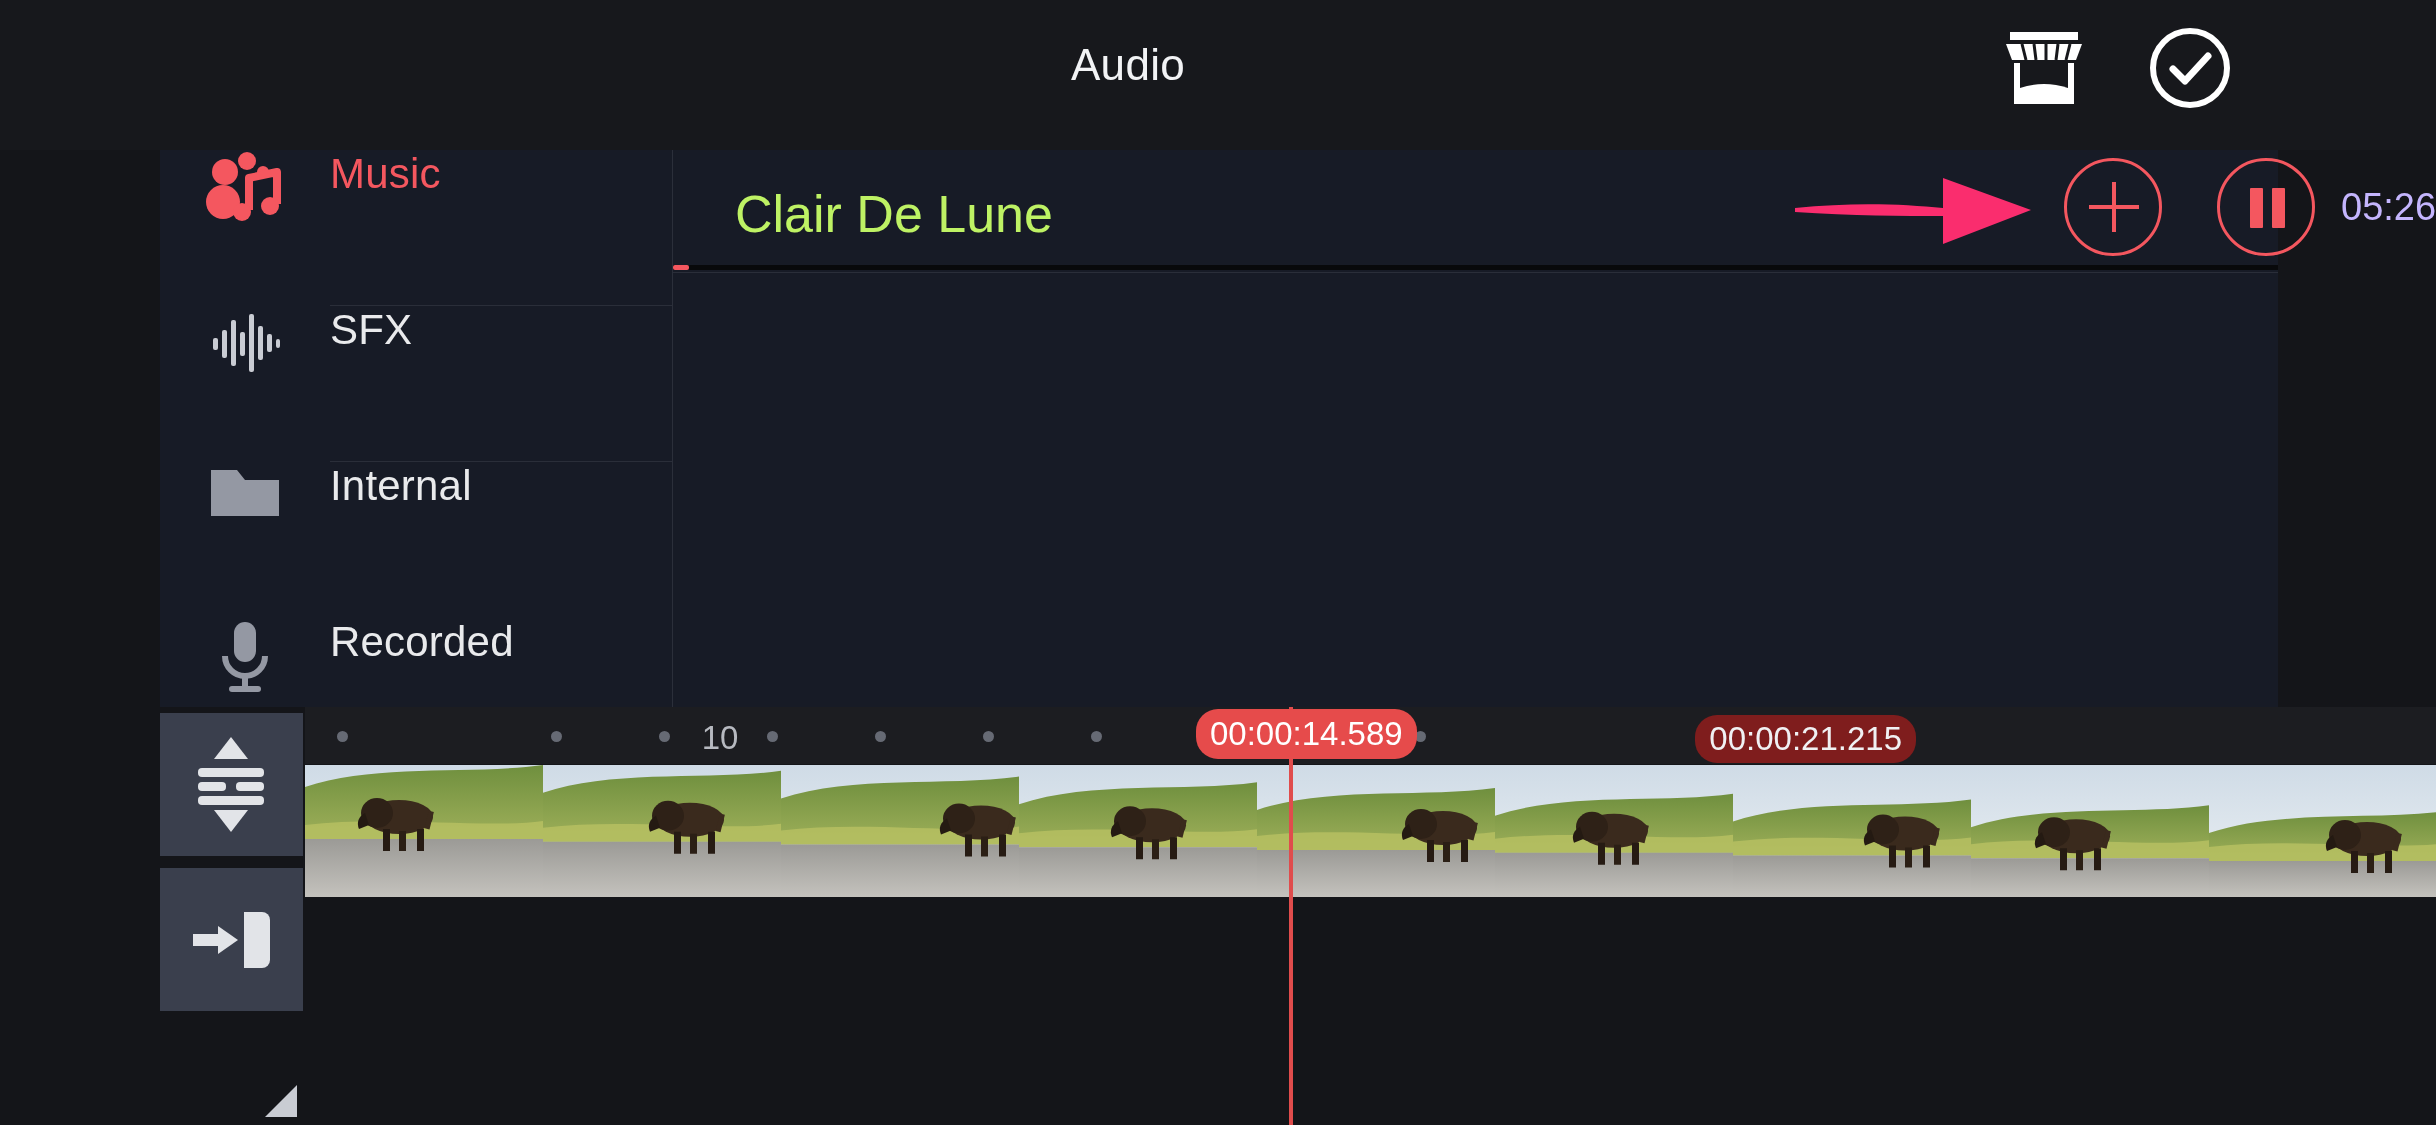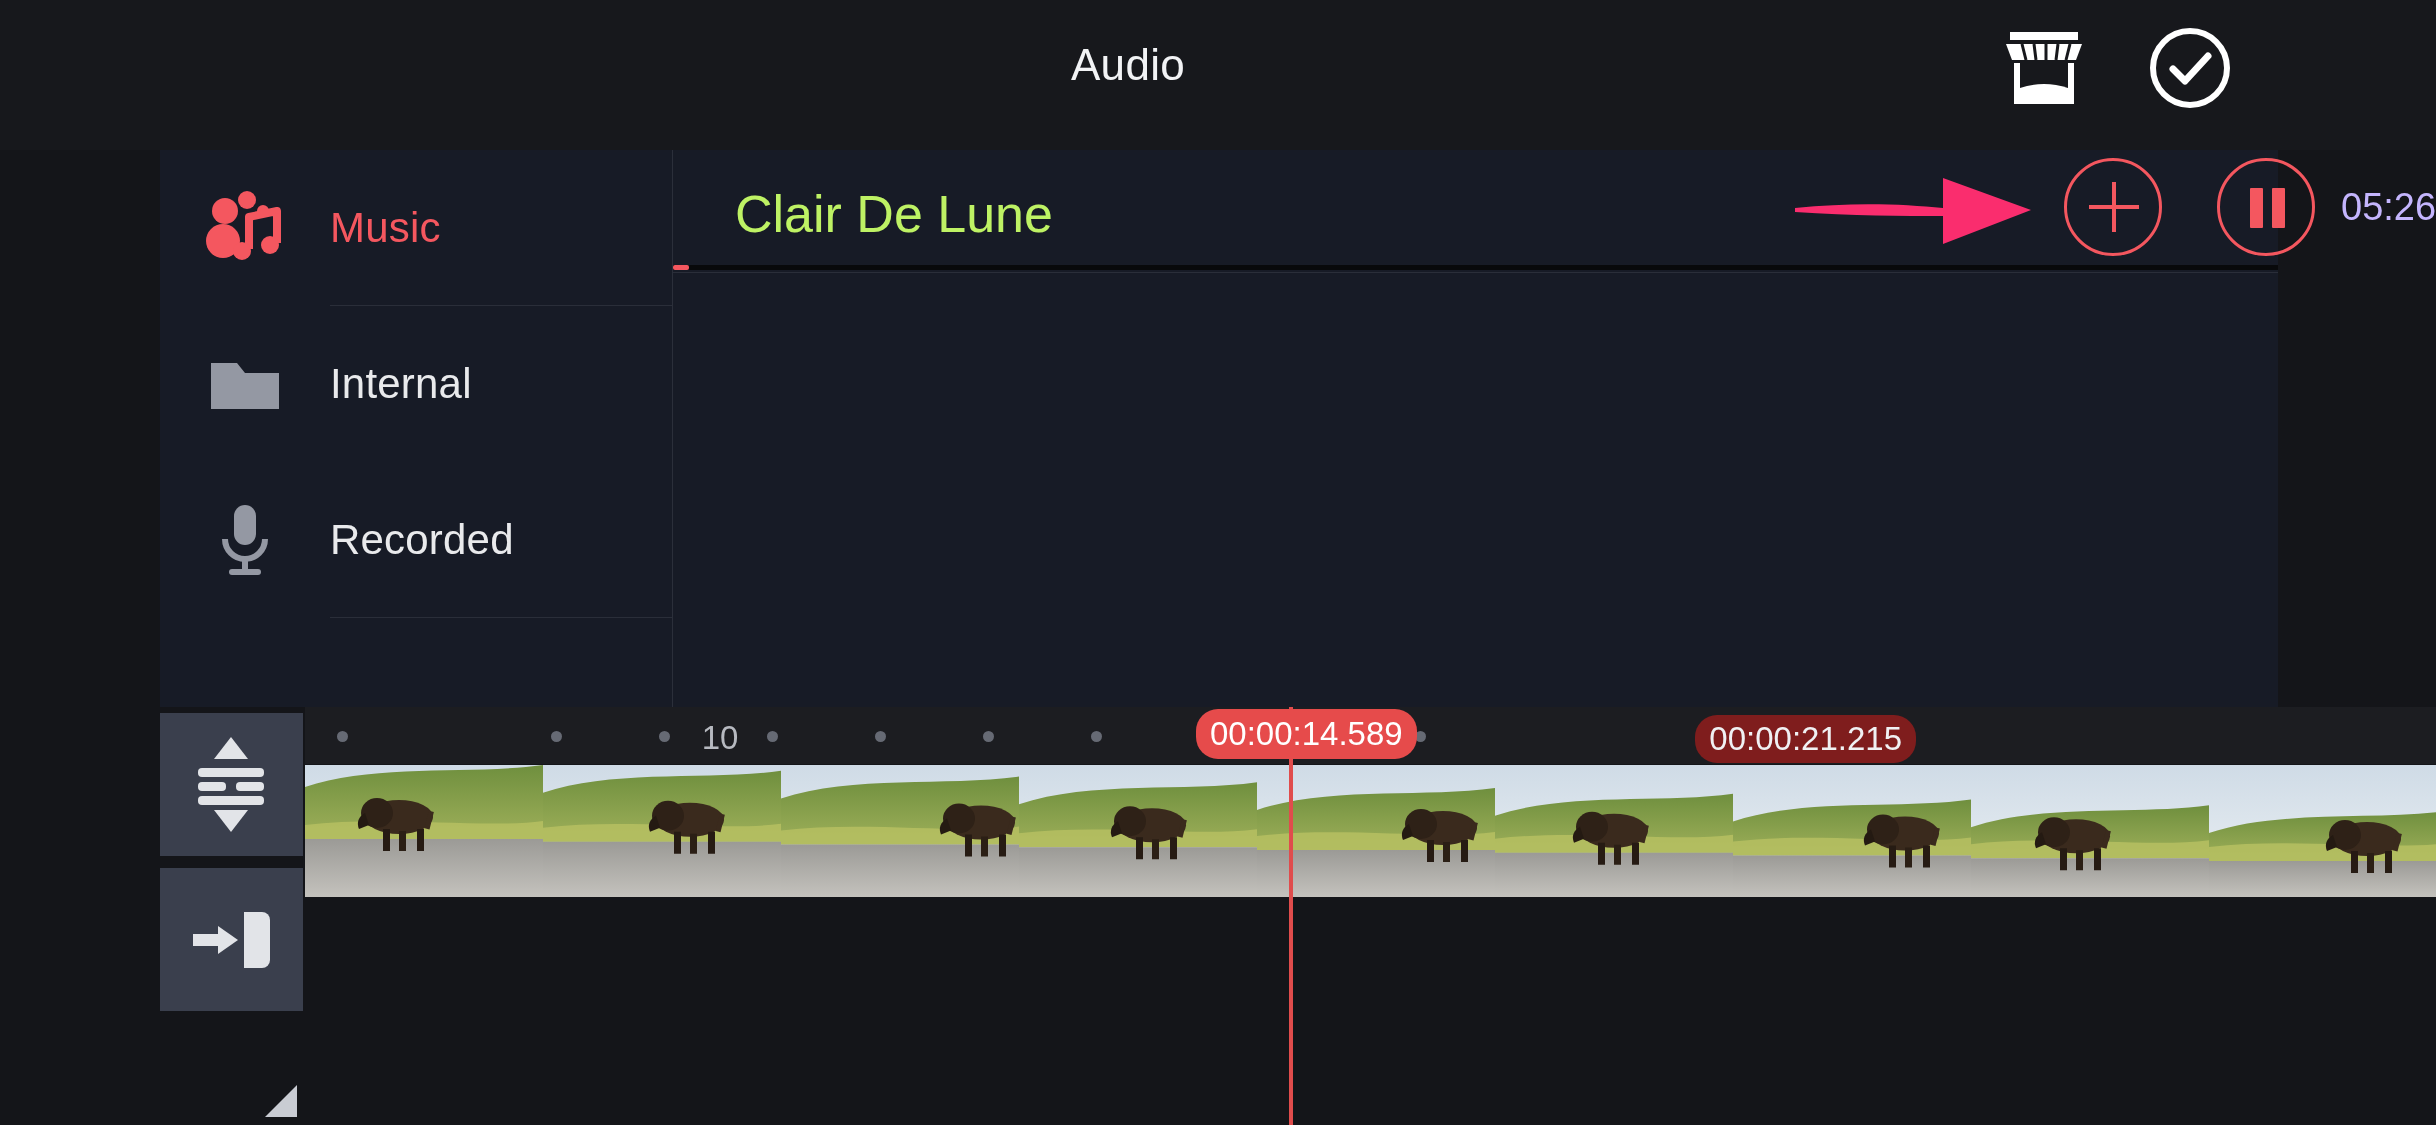--- a/index.html
+++ b/index.html
@@ -19,21 +19,21 @@
   }
   #store-btn { position: absolute; left: 2002px; top: 30px; width: 84px; height: 76px; cursor: pointer; }
   #check-btn { position: absolute; left: 2148px; top: 26px; width: 84px; height: 84px; cursor: pointer; }
 
   
   #audio-panel {
     position: absolute; left: 160px; top: 150px; width: 2118px; height: 557px;
     background: #171b26;
   }
   #sidebar { position: absolute; left: 0; top: 0; width: 512px; height: 557px; }
-  .side-item { position: relative; height: 156px; display: flex; align-items: center; cursor: pointer; }
+  .side-item { position: relative; height: 156px; display: flex; align-items: flex-start; cursor: pointer; }
   .side-ico { width: 170px; display: flex; justify-content: center; align-items: center; }
   .side-label { font-size: 42px; color: #e9eaec; letter-spacing: .2px; }
   .side-item.active .side-label { color: #f4575f; }
   .side-sep { position: absolute; left: 170px; right: 0; bottom: 0; height: 1px; background: #2a2e39; }
 
   #panel-divider { position: absolute; left: 512px; top: 0; width: 1px; height: 557px; background: #2b2f3a; }
 
   
   #track-row { position: absolute; left: 513px; top: 0; width: 1605px; height: 117px; }
   #track-title { position: absolute; left: 62px; top: 34px; font-size: 52px; color: #bef264; }
@@ -130,20 +130,38 @@
             <circle cx="18" cy="52" r="17" fill="#f4575f"></circle>
             <path d="M44 60 L44 28 L72 22 L72 54" fill="none" stroke="#f4575f" stroke-width="8" stroke-linejoin="round"></path>
             <circle cx="37" cy="62" r="9" fill="#f4575f"></circle>
             <circle cx="65" cy="56" r="9" fill="#f4575f"></circle>
           </svg>
         </span>
         <span class="side-label">Music</span>
         <span class="side-sep"></span>
       </div>
 
+      <div class="side-item">
+        <span class="side-ico">
+          <svg viewBox="0 0 72 72" width="72" height="72" aria-hidden="true">
+            <g fill="#c9ccd3">
+              <rect x="4" y="32" width="5" height="12" rx="2"></rect>
+              <rect x="13" y="24" width="5" height="28" rx="2"></rect>
+              <rect x="22" y="14" width="5" height="46" rx="2"></rect>
+              <rect x="31" y="26" width="5" height="24" rx="2"></rect>
+              <rect x="40" y="8" width="5" height="58" rx="2"></rect>
+              <rect x="49" y="20" width="5" height="34" rx="2"></rect>
+              <rect x="58" y="28" width="5" height="18" rx="2"></rect>
+              <rect x="67" y="33" width="4" height="9" rx="2"></rect>
+            </g>
+          </svg>
+        </span>
+        <span class="side-label">SFX</span>
+        <span class="side-sep"></span>
+      </div>
 
       <div class="side-item">
         <span class="side-ico">
           <svg viewBox="0 0 76 58" width="76" height="58" aria-hidden="true">
             <path d="M4 8 h26 l8 10 h34 v36 H4 Z" fill="#9498a3"></path>
           </svg>
         </span>
         <span class="side-label">Internal</span>
       </div>
 

